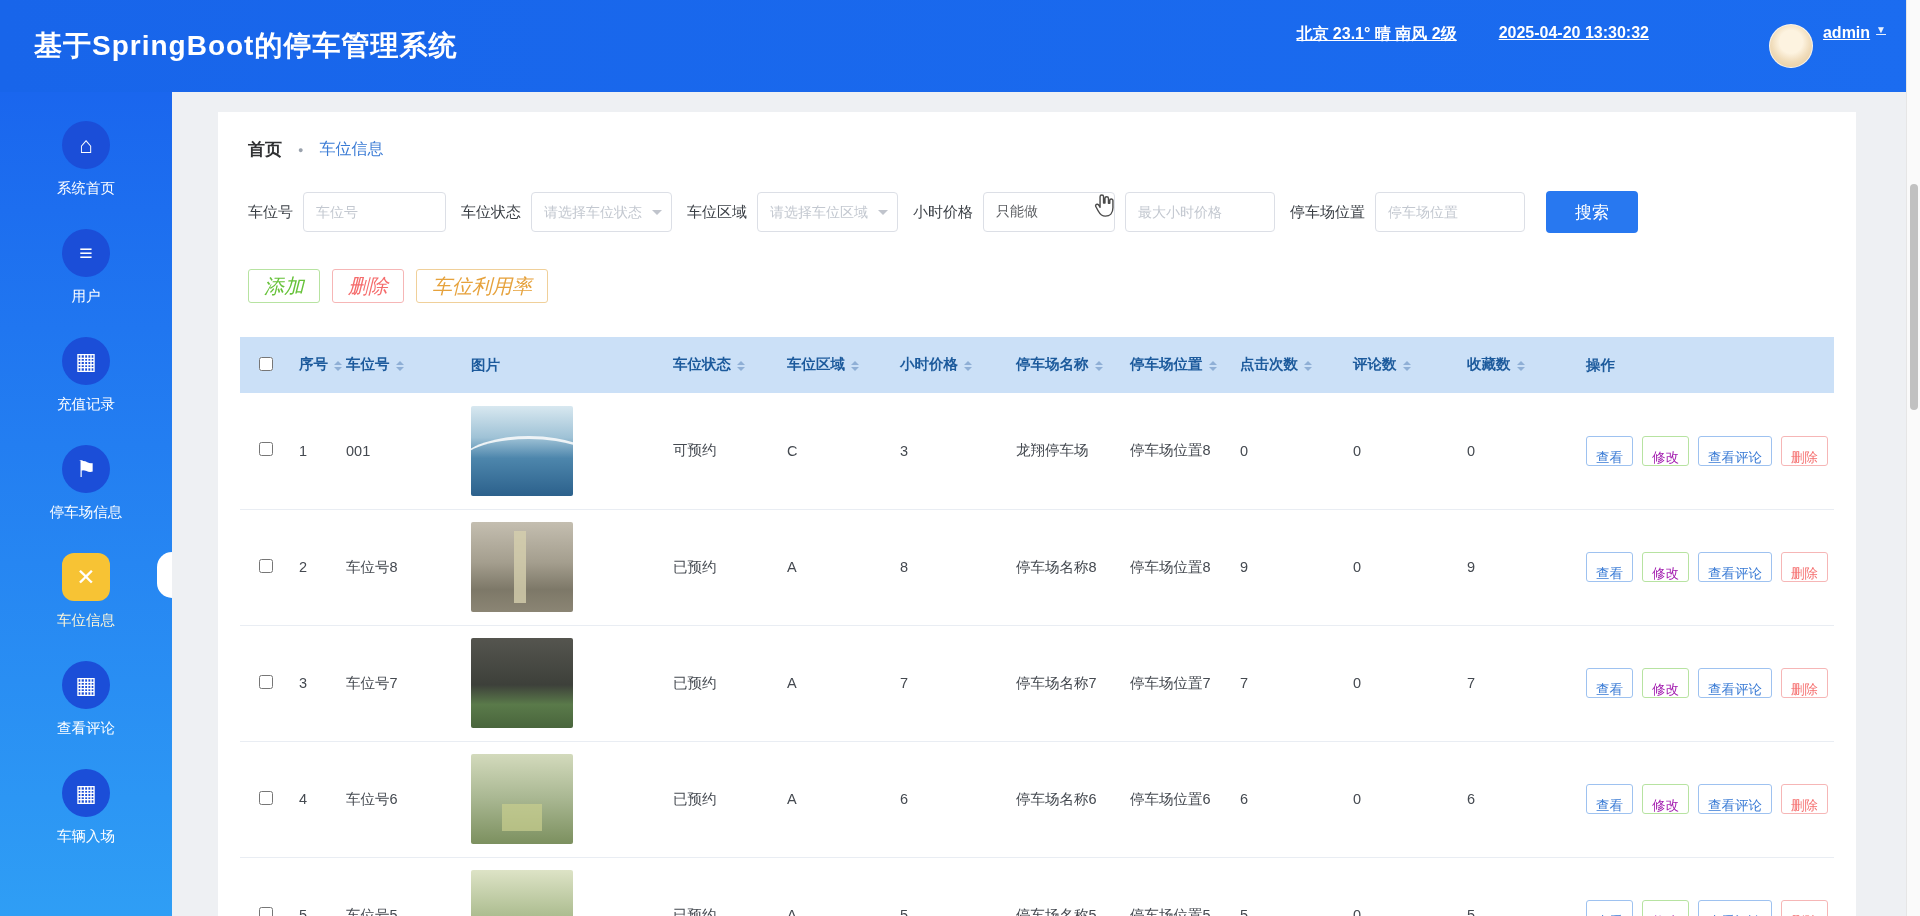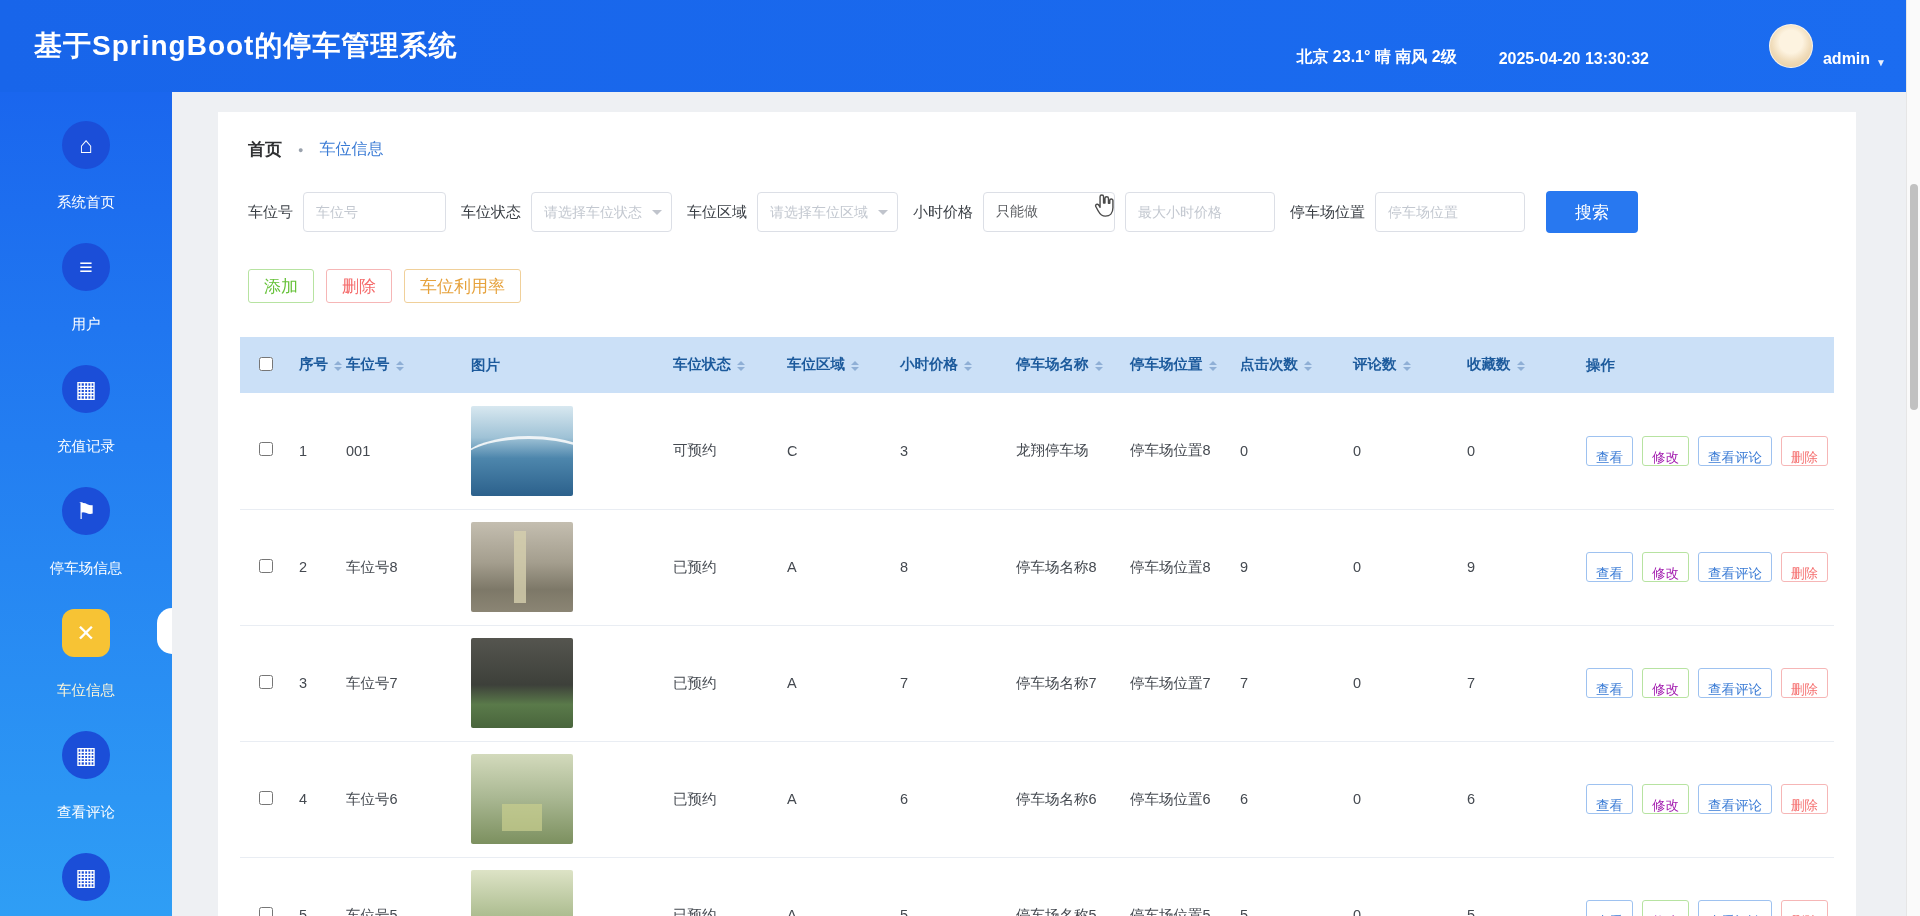--- a/index.html
+++ b/index.html
@@ -3,36 +3,36 @@
 <meta charset="utf-8">
 <style>
   * { margin:0; padding:0; box-sizing:border-box; }
   body { font-family:"Liberation Sans","DejaVu Sans",sans-serif; background:#eef0f3; }
   .page { position:relative; width:1920px; height:916px; overflow:hidden; background:#eef0f3; }
 
   
   .header { position:absolute; top:0; left:0; right:0; height:92px; z-index:5;
     background:linear-gradient(90deg,#1865ea,#1b6cf0); display:flex; align-items:center; padding:0 34px; color:#fff; }
   .header-title { font-size:28px; font-weight:bold; letter-spacing:1px; }
-  .header-right { margin-left:auto; display:flex; align-items:flex-end; }
+  .header-right { margin-left:auto; display:flex; align-items:flex-start;text-decoration:underline; }
   .weather { font-size:16px; font-weight:bold; }
   .datetime { font-size:16px; font-weight:bold; margin-left:42px; }
   .avatar { width:44px; height:44px; border-radius:50%; margin-left:120px;
     background:radial-gradient(circle at 50% 40%, #fdf3e0 0 35%, #f0dcba 60%, #e3c493 100%);
     border:1px solid rgba(255,255,255,.7); }
   .username { font-size:16px; font-weight:bold; margin-left:10px; }
   .user-caret { font-size:10px; margin-left:6px; opacity:.9; }
 
   
   .sidebar { position:absolute; top:92px; left:0; bottom:0; width:172px; z-index:4;
     background:linear-gradient(180deg,#1a66ee 0%, #2f9ef5 100%); padding-top:14px; }
   .sb-item { position:relative; display:flex; flex-direction:column; align-items:center; padding:15px 0 16px; cursor:pointer; }
   .sb-badge { width:48px; height:48px; border-radius:50%; background:#1b4ed8; color:#fff;
     display:flex; align-items:center; justify-content:center; font-size:23px; line-height:1; }
-  .sb-label { margin-top:24px; color:#fff; font-size:14.5px;text-align:right; }
+  .sb-label { margin-top:10px; color:#fff; font-size:14.5px;text-align:right; }
   .sb-item.active .sb-badge { background:#f7c334; border-radius:12px; }
   .sb-item.active .sb-label { color:#fdf6d8; }
   .notch { position:absolute; right:0; top:14px; width:15px; height:46px; background:#ffffff; border-radius:26px 0 0 26px; }
 
   
   .main { position:absolute; left:172px; top:92px; right:0; bottom:0; background:#eef0f3; }
   .panel { position:absolute; left:46px; right:64px; top:20px; bottom:0; background:#fff; padding:26px 22px 0; }
 
   .breadcrumb { display:flex; align-items:center; margin-left:8px; }
   .bc-home { font-size:17px; font-weight:bold; color:#303133; cursor:pointer; }
@@ -51,21 +51,21 @@
   .w-pricemax { width:150px; }
   .w-loc { width:150px; }
   .selwrap { position:relative; display:inline-block; }
   .sel-caret { position:absolute; right:10px; top:18px; width:0; height:0;
     border:5px solid transparent; border-top-color:#c0c4cc; pointer-events:none; }
   .search-btn { height:42px; width:92px; background:#2878f0; color:#fff; border:none; border-radius:4px;
     font-size:17px; cursor:pointer; margin-left:6px; }
 
   
   .toolbar { display:flex; align-items:center; margin-top:36px; margin-left:8px; }
-  .tb-btn { height:34px; padding:0 15px; background:#fff; border-radius:3px; font-size:17px; cursor:pointer; margin-right:12px; }
+  .tb-btn { height:34px; padding:0 15px; background:#fff; border-radius:3px; font-size:20px; cursor:pointer; margin-right:12px;font-style:italic; }
   .tb-add  { color:#67c23a; border:1px solid #b7e3a1; }
   .tb-del  { color:#f56c6c; border:1px solid #f6b6b6; }
   .tb-util { color:#e6a23c; border:1px solid #f0d09a; }
 
   
   table { width:100%; table-layout:fixed; border-collapse:collapse; margin-top:34px; }
   thead th { background:#cbe0f7; height:56px; font-size:14.5px; font-weight:bold; color:#1c5a9c;
     text-align:left; padding:8px 8px; white-space:nowrap; }
   thead th.th-check { text-align:center; }
   .carets { display:inline-flex; flex-direction:column; margin-left:6px; vertical-align:middle; cursor:pointer; }

